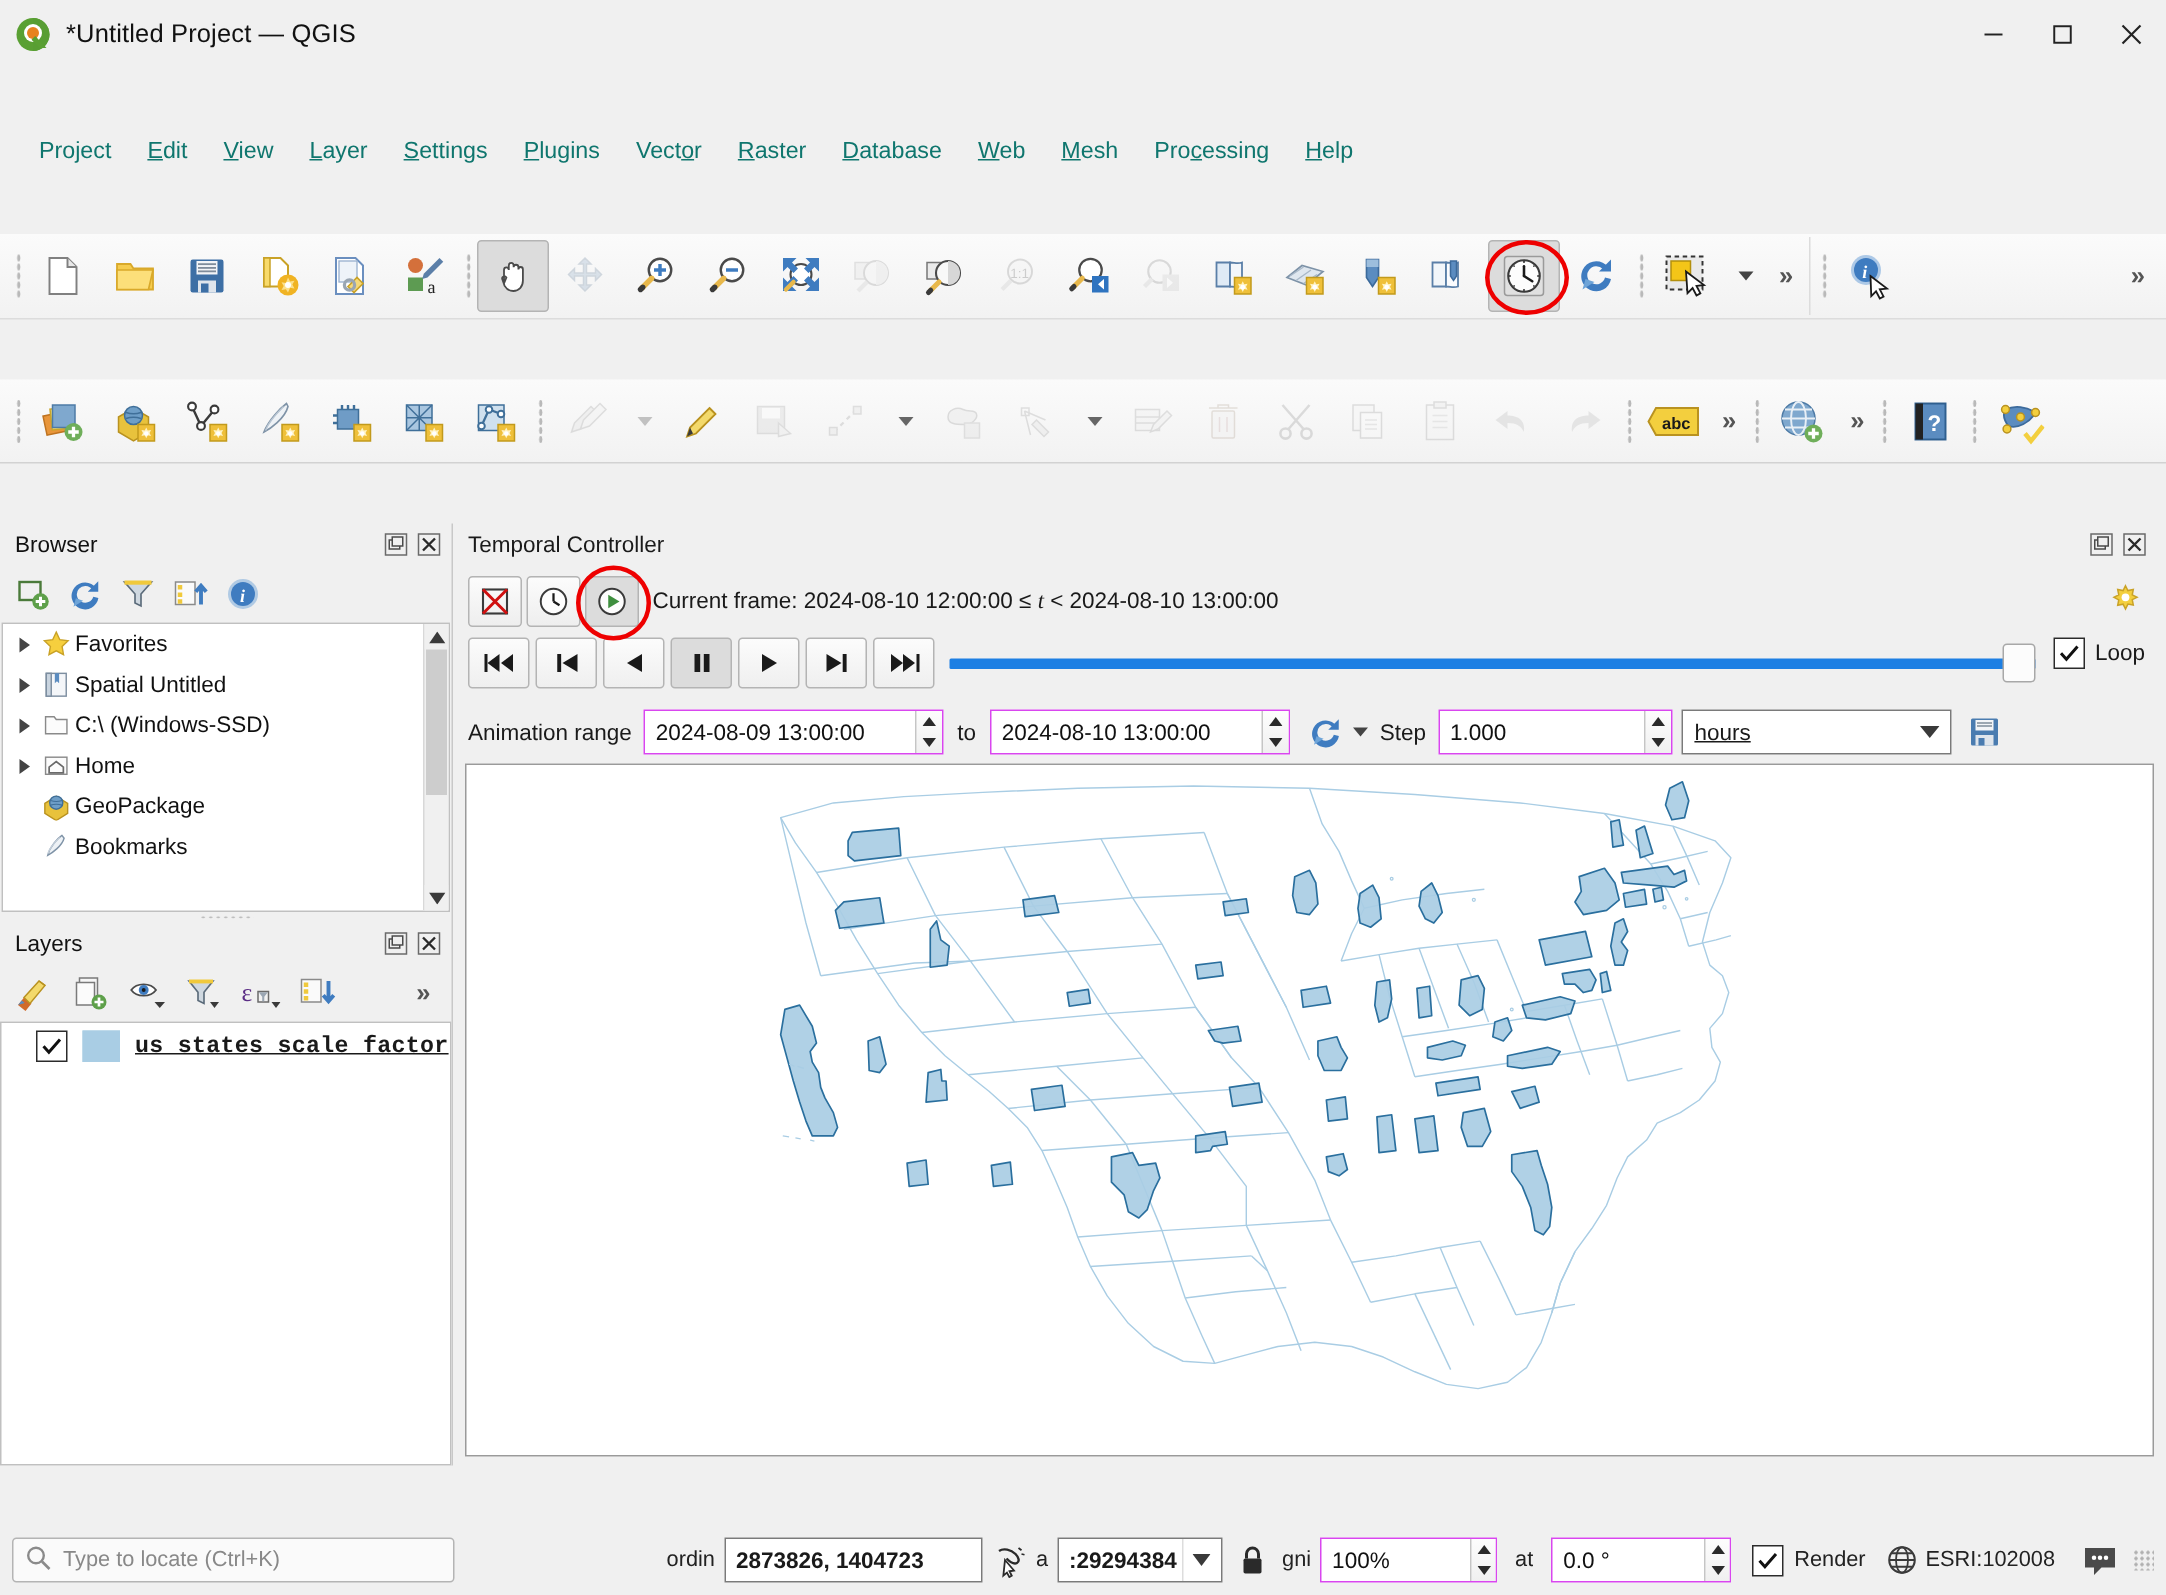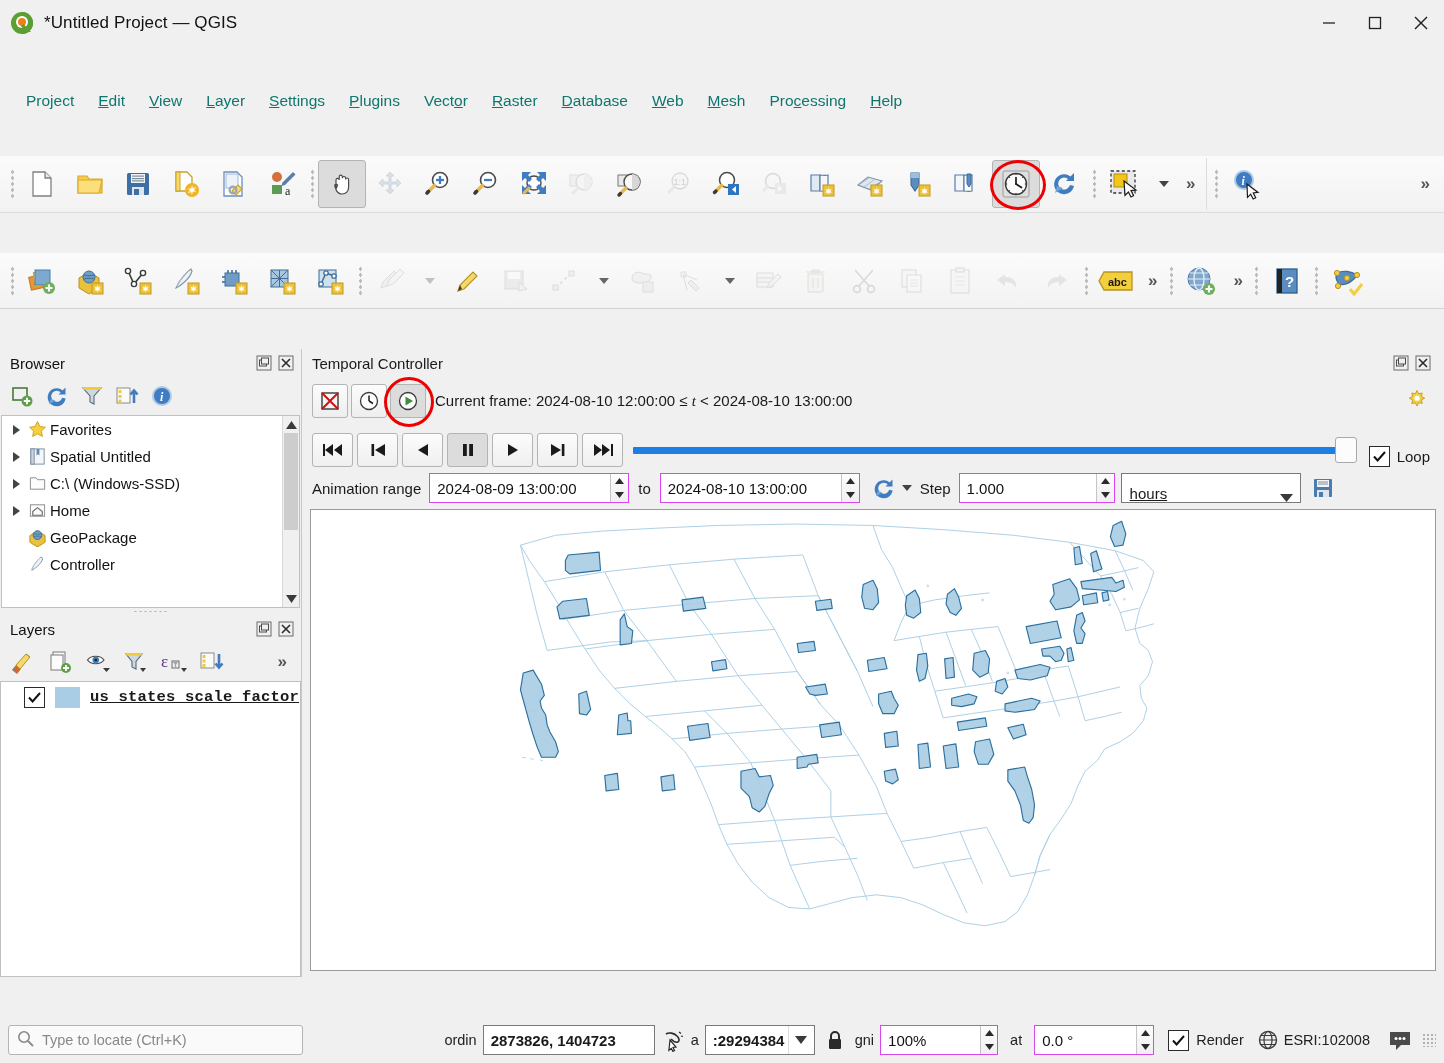--- a/index.html
+++ b/index.html
@@ -85,36 +85,36 @@
   .tc-header { height:28px; display:flex; align-items:center; padding:0 6px 0 10px; font-size:15px;}
   .tc-header .ttl{flex:1;}
   .tc-row1 { height:48px; display:flex; align-items:center; padding-left:10px; gap:0; position:relative;}
   .tcbtn { width:36px;height:34px;border:1px solid #b4b4b4;background:linear-gradient(#fcfcfc,#eeeeee);
            display:flex;align-items:center;justify-content:center;border-radius:3px;margin-right:3px;position:relative;}
   .tcbtn.on { background:#dcdcdc; }
   .frame-text { font-size:15px; margin-left:6px; white-space:nowrap;}
   .frame-text i { font-family:"Liberation Serif", serif; font-style:italic;}
   .gear-wrap{margin-left:auto;margin-right:14px;display:flex;align-items:center;}
 
-  .tc-row2 { height:42px; display:flex; align-items:flex-end; padding-left:10px; gap:0;}
+  .tc-row2 { height:42px; display:flex; align-items:flex-start; padding-left:10px; gap:0;}
   .pbtn { width:41px;height:34px;border:1px solid #b4b4b4;background:linear-gradient(#fcfcfc,#efefef);
           display:flex;align-items:center;justify-content:center;border-radius:3px;margin-right:4px;}
   .pbtn.pressed{background:#dcdcdc;}
   .slider { flex:1; height:34px; position:relative; margin:0 4px 0 6px; display:flex; align-items:center;}
   .slider .trk { position:absolute; left:0; right:0; height:7px; background:#1d7fe3; border-radius:1px;}
   .slider .hnd { position:absolute; right:0; width:22px;height:26px;background:#fcfcfc;border:1px solid #a8a8a8;border-radius:3px;}
   .loopwrap { display:flex;align-items:center;gap:7px;margin-right:14px;margin-left:8px;}
 
   .tc-row3 { height:42px; display:flex; align-items:center; padding-left:10px; gap:0; font-size:15px;}
   .lbl { margin-right:8px; white-space:nowrap;}
   .spin { display:flex; border:1px solid #d946ef; background:#fff; height:30px; align-items:stretch;}
   .spin input { border:0; outline:0; font-family:"Liberation Sans",sans-serif; font-size:15px; padding:0 7px; background:transparent; width:100%; color:#111;}
   .spin .arrows { width:20px; border-left:1px solid #c5c5c5; display:flex; flex-direction:column; background:linear-gradient(#fdfdfd,#f0f0f0);}
   .spin .arrows div{flex:1;display:flex;align-items:center;justify-content:center;}
-  .combo { display:flex; border:1px solid #7a7a7a; background:#fff; height:30px; align-items:flex-end; padding-left:8px; font-size:15px;text-decoration:underline;}
+  .combo { display:flex; border:1px solid #7a7a7a; background:#fff; height:30px; align-items:center; padding-left:8px; font-size:15px;text-decoration:underline;}
   .combo .cv{flex:1;}
   .combo .ca{width:26px;display:flex;align-items:center;justify-content:center;}
 
   
   .map-wrap { flex:1; margin:0 8px 6px 8px; border:1px solid #9a9a9a; background:#fff; overflow:hidden; position:relative; min-height:0;}
   .map-wrap svg{display:block;width:100%;height:100%;}
 
   
   .statusbar { height:46px; display:flex; align-items:center; padding:0 8px; gap:6px; flex:none; background:#f0f0f0;}
   .locate { width:295px; height:30px; border:1px solid #b4b4b4; background:#fafafa; border-radius:3px;
@@ -768,21 +768,21 @@
           <span>GeoPackage</span>
         </div>
         <div class="tree-row">
           <span class="tri"></span>
           <span class="tree-ico">
               <svg width="19" height="19" viewBox="0 0 20 20">
                 <path d="M14 2c-3 2-8.5 8-10 14 3-1.5 10-6.5 11.5-12z" fill="#eef2f6" stroke="#7f93a7"></path>
                 <path d="M12.5 3.5c-2.2 2-7 7-8.5 11.5" stroke="#c3ced9" fill="none"></path>
               </svg>
             </span>
-          <span>Controller</span>
+          <span>Bookmarks</span>
         </div>
         <div class="tree-row">
           
           
           
         </div>
 
         <div class="scroll-v">
           <div class="sc-btn">
               <svg width="11" height="8">

